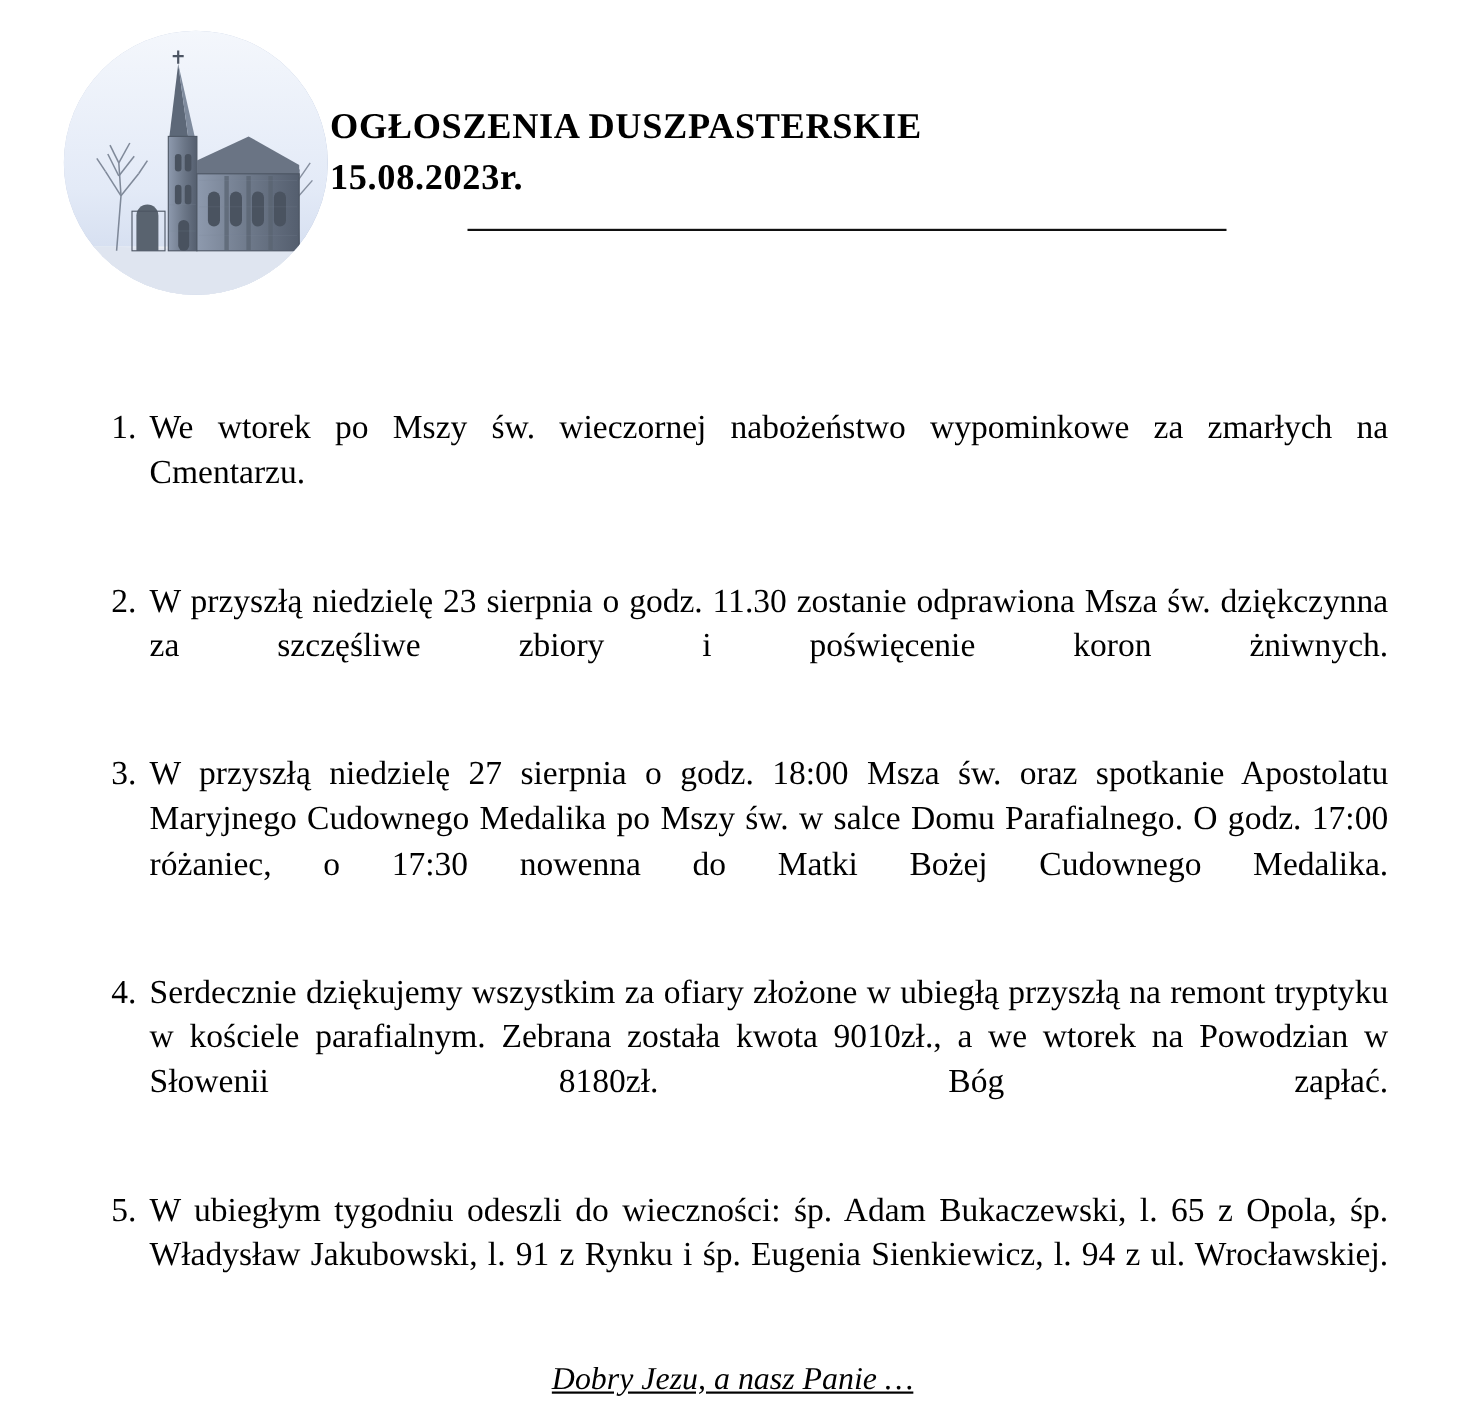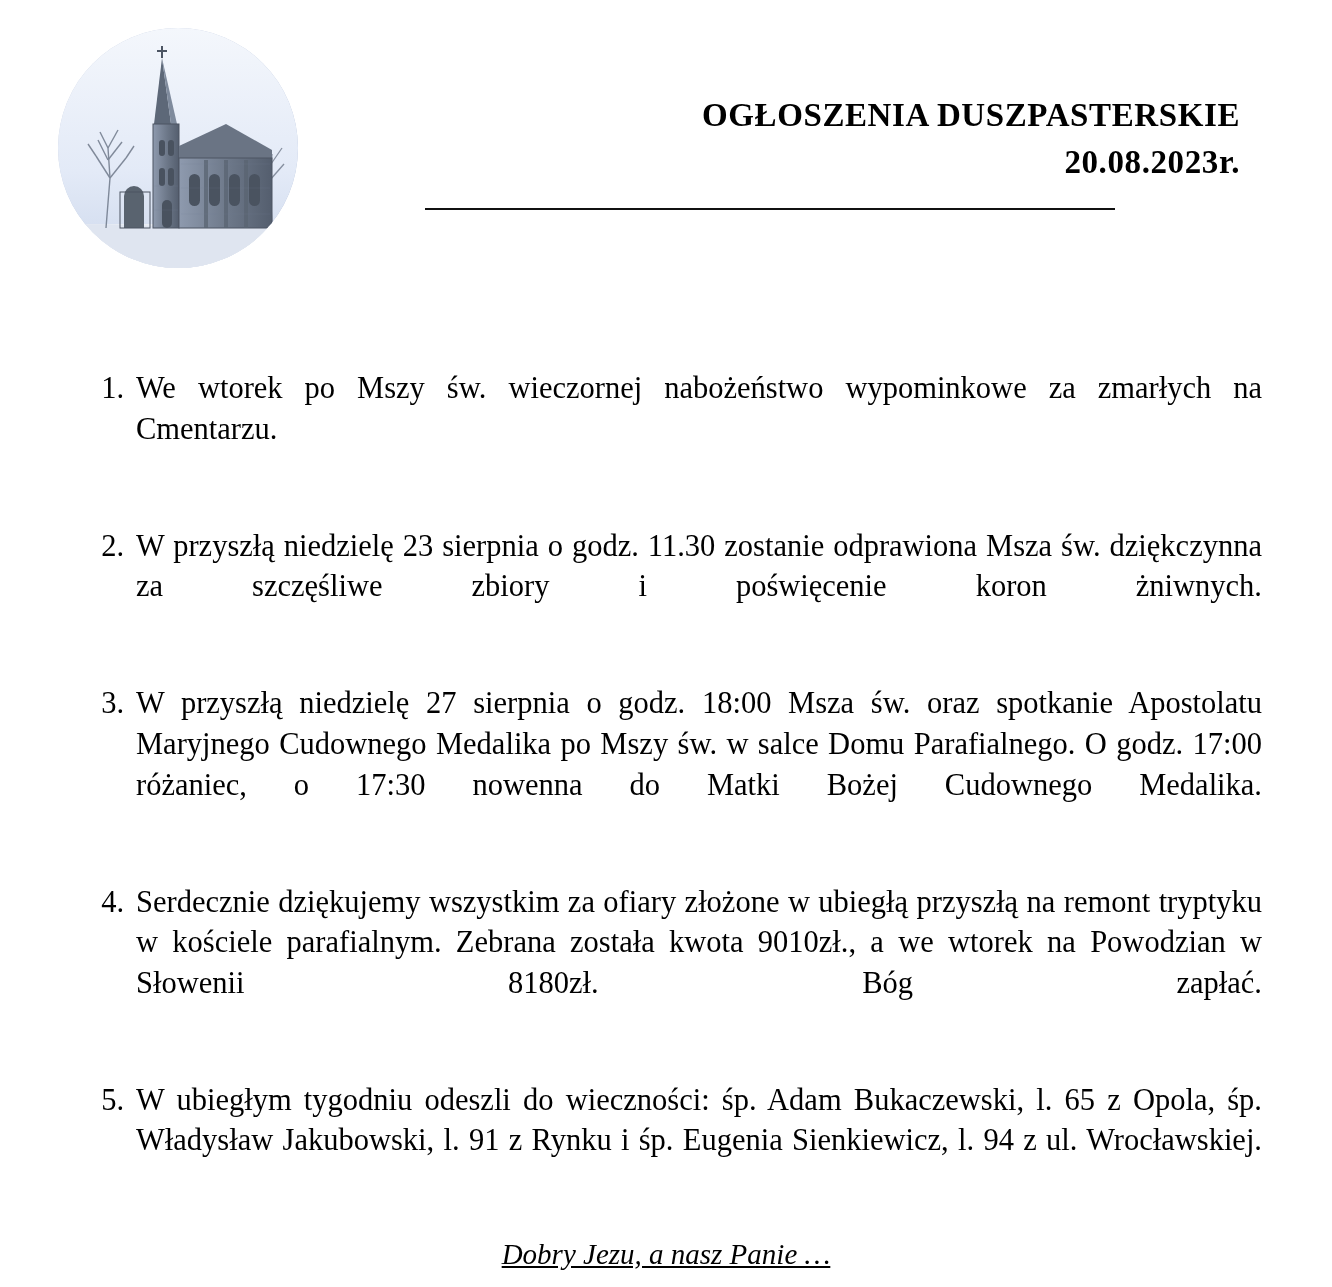--- a/index.html
+++ b/index.html
@@ -37,21 +37,21 @@
     display: block;
     width: 240px;
     height: 240px;
   }
 
   .title-block {
     position: absolute;
     left: 300px;
     top: 92px;
     width: 940px;
-    text-align: right;
+    text-align: left;
   }
   .title-line {
     font-size: 33px;
     font-weight: bold;
     letter-spacing: 0.6px;
     line-height: 1.42;
     white-space: nowrap;
   }
   .rule {
     margin: 22px auto 0 auto;
@@ -198,21 +198,21 @@
           <path d="M123 160 L212 160"></path>
         <path d="M123 186 L212 186"></path>
           <path d="M96 158 L120 158"></path>
         <path d="M96 182 L120 182"></path>
       </g>
     </svg>
   </div>
 
   <div class="title-block">
     <div class="title-line">OGŁOSZENIA DUSZPASTERSKIE</div>
-    <div class="title-line">20.08.2023r.</div>
+    <div class="title-line">15.08.2023r.</div>
     <div class="rule"></div>
   </div>
 </div>
 
 <div class="content">
   <ol class="announcements">
     <li>
       <span class="num">1.</span>
       <span class="txt">We wtorek po Mszy św. wieczornej nabożeństwo wypominkowe za zmarłych na Cmentarzu.</span>
     </li>

